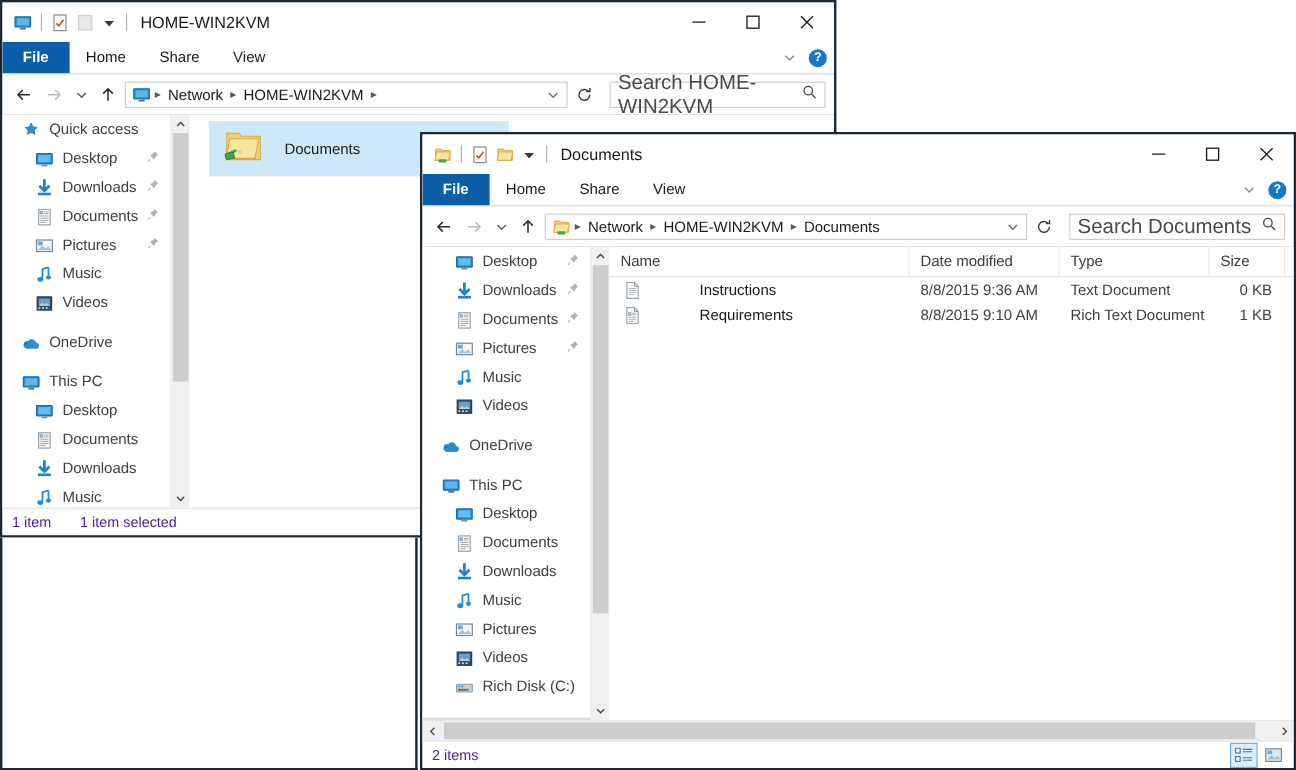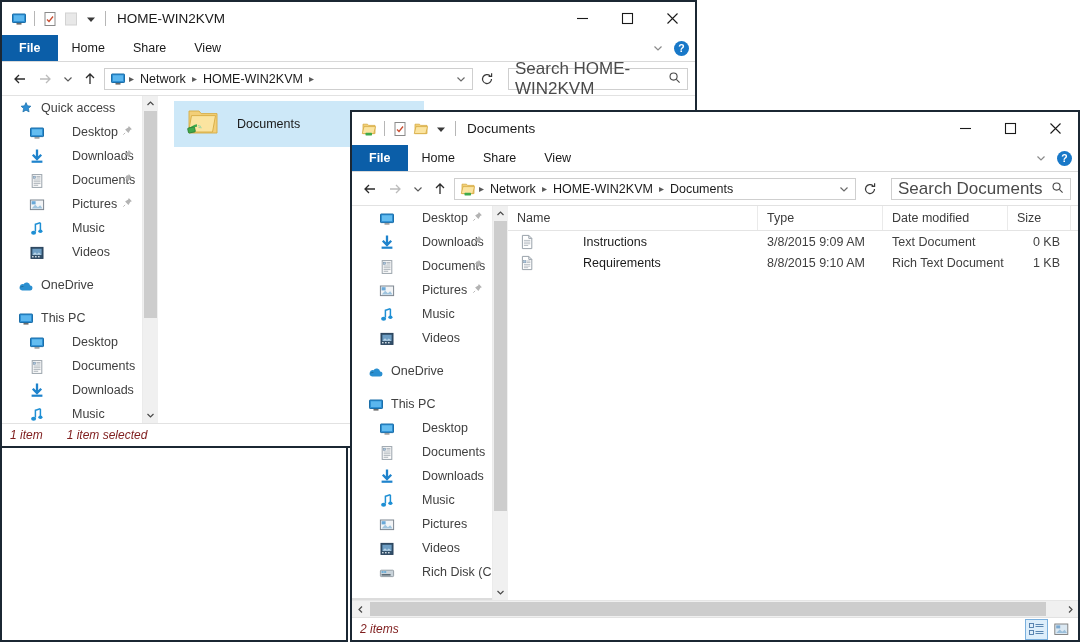--- a/index.html
+++ b/index.html
@@ -158,21 +158,21 @@
   }
   .nav-item {
     height: 24px;
     display: flex; 
     padding-left: 16px;
     font-size: 12.5px;
     color: #404040;
     white-space: nowrap;
     position: relative;
   }
-  .nav-item.indent { padding-left: 27px; gap: 20px; }
+  .nav-item.indent { padding-left: 27px; }
   .nav-item.selected { background: #dcdcdc; }
   .nav-item .label { margin-left: 7px; }
   .nav-item .pin { position: absolute; right: 9px; color: #9b9b9b; font-size: 10px; }
   .nav-gap { height: 9px; }
 
   .vscroll {
     width: 15px;
     flex: 0 0 auto;
     background: #f0f0f0;
     position: relative;
@@ -198,23 +198,22 @@
   }
 
   .statusbar {
     height: 22px;
     flex: 0 0 auto;
     border-top: 1px solid #e2e2e2;
     background: #ffffff;
     display: flex; align-items: center;
     padding: 0 8px;
     font-size: 12px;
-    color: #7f1d1d;
+    color: #4c1d95;
     position: relative;
-    font-style: italic;
   }
   .statusbar .st2 { margin-left: 24px; }
   .view-toggle {
     position: absolute; right: 6px; top: 1px;
     display: flex; gap: 3px; align-items: center;
   }
   .vbtn { width: 21px; height: 19px; display: flex; align-items: center; justify-content: center; }
   .vbtn.active { border: 1px solid #7ab0de; background: #ddeefb; }
 
   
@@ -932,42 +931,42 @@
             </svg>
         </div>
       </div>
       <div class="content-pane">
         <div class="col-headers" id="w2cols">
             <div class="ch" style="width:250px">
               <span>Name</span>
               <span class="sort-caret">⌃</span>
             </div>
             <div class="ch" style="width:125px">
-              <span>Type</span>
+              <span>Date modified</span>
             </div>
             <div class="ch" style="width:125px">
-              <span>Date modified</span>
+              <span>Type</span>
             </div>
             <div class="ch" style="width:63px">
               <span>Size</span>
             </div>
           </div>
         <div id="w2rows">
             <div class="file-row">
               <div class="c-name" style="width:250px">
                 <span>
                   <svg class="ico" viewBox="0 0 16 16">
                     <path d="M3.4 1.4h6.4l3 3v10.2h-9.4z" fill="#ffffff" stroke="#9aa3ab" stroke-width="1"></path>
                     <path d="M9.8 1.4v3h3" fill="none" stroke="#9aa3ab" stroke-width="1"></path>
                     <path d="M4.9 6.4h6.4M4.9 8.1h6.4M4.9 9.8h6.4M4.9 11.5h4.3" stroke="#a8b0b7" stroke-width="0.8"></path>
                   </svg>
                 </span>
                 <span class="fname">Instructions</span>
               </div>
-              <div class="c" style="width:125px">3/8/2015 9:09 AM</div>
+              <div class="c" style="width:125px">8/8/2015 9:36 AM</div>
               <div class="c" style="width:125px">Text Document</div>
               <div class="c size" style="width:63px">0 KB</div>
             </div>
             <div class="file-row">
               <div class="c-name" style="width:250px">
                 <span>
                   <svg class="ico" viewBox="0 0 16 16">
                     <path d="M3.4 1.4h6.4l3 3v10.2h-9.4z" fill="#ffffff" stroke="#9aa3ab" stroke-width="1"></path>
                     <path d="M9.8 1.4v3h3" fill="none" stroke="#9aa3ab" stroke-width="1"></path>
                     <rect x="4.7" y="5.6" width="2.2" height="2.2" fill="#a9c6e0" stroke="#7c93a8" stroke-width="0.5"></rect>

